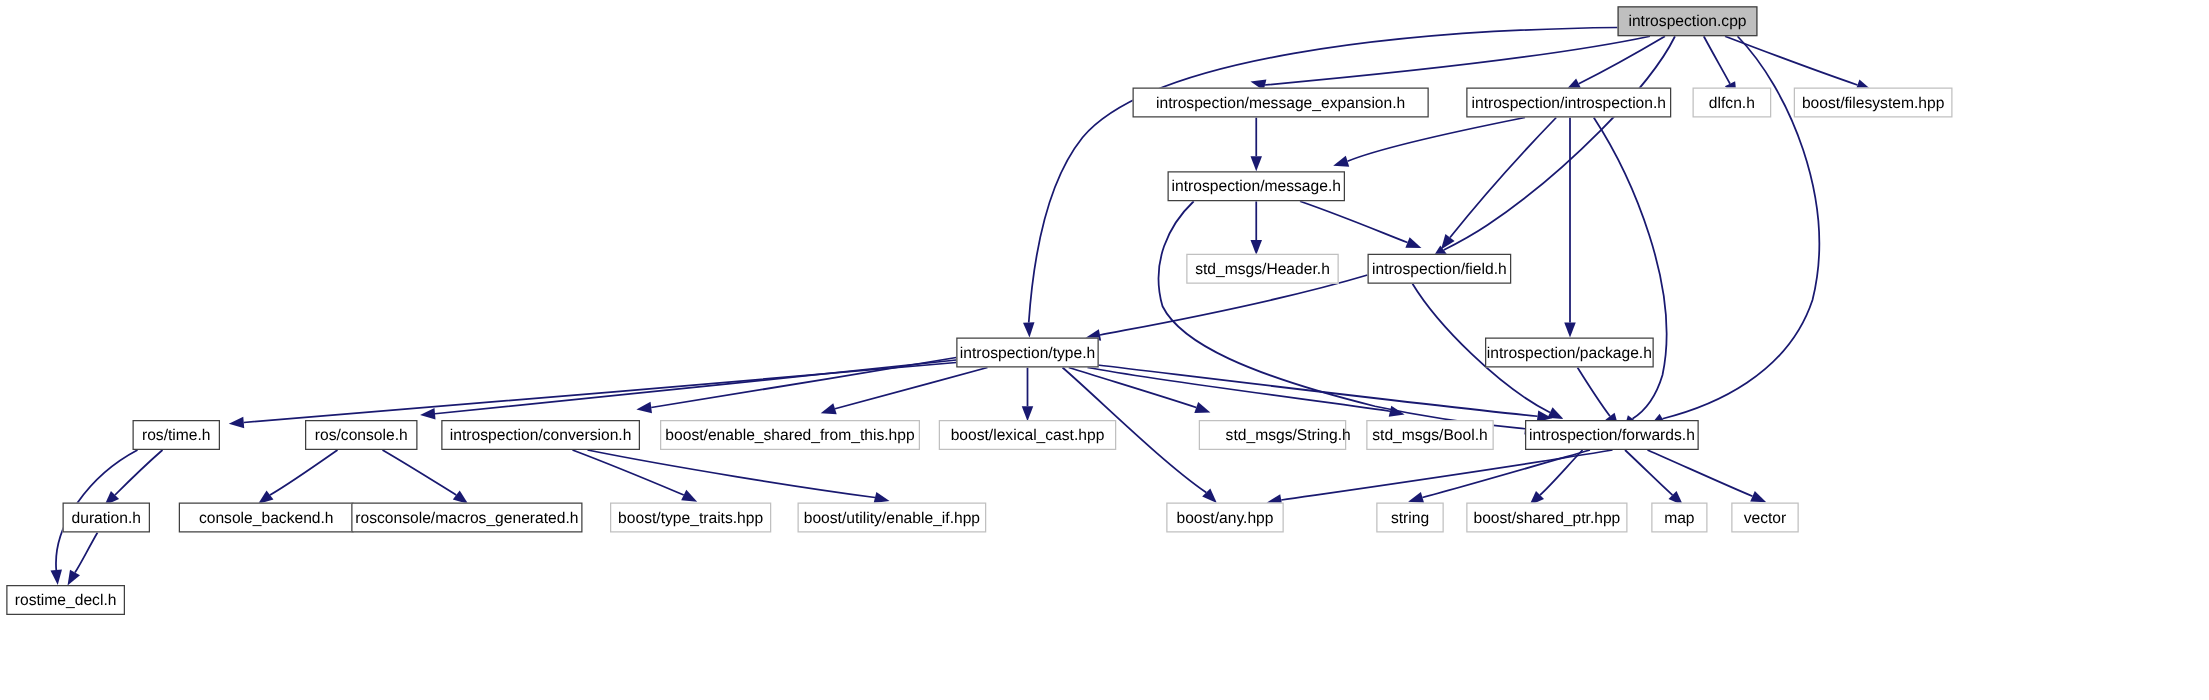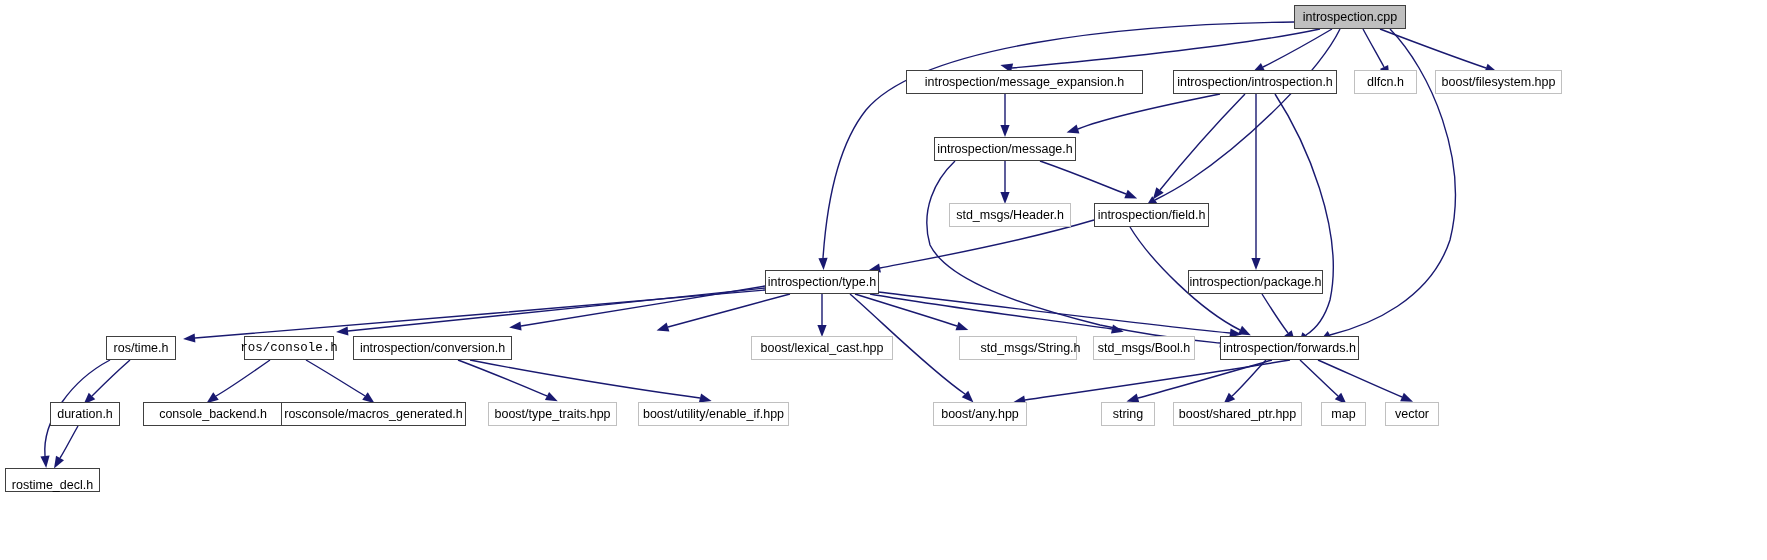--- a/index.html
+++ b/index.html
@@ -157,26 +157,29 @@
     </div>
     <div class="node strong" style="left: 1188px; top: 270px; width: 135px;">
       <span>introspection/package.h</span>
     </div>
     <div class="node strong" style="left: 765px; top: 270px; width: 114px;">
       <span>introspection/type.h</span>
     </div>
     <div class="node strong" style="left: 106px; top: 336px; width: 70px;">
       <span>ros/time.h</span>
     </div>
-    <div class="node strong" style="left: 244px; top: 336px; width: 90px; font-family: Liberation Mono, monospace;">
+    <div class="node strong" style="left: 244px; top: 336px; width: 90px;">
       <span>ros/console.h</span>
     </div>
     <div class="node strong" style="left: 353px; top: 336px; width: 159px;">
       <span>introspection/conversion.h</span>
     </div>
+    <div class="node weak" style="left: 528px; top: 336px; width: 208px;">
+      <span>boost/enable_shared_from_this.hpp</span>
+    </div>
     <div class="node weak" style="left: 751px; top: 336px; width: 142px;">
       <span>boost/lexical_cast.hpp</span>
     </div>
     <div class="node weak" style="left: 959px; top: 336px; width: 118px; padding-left: 32px;">
       <span>std_msgs/String.h</span>
     </div>
     <div class="node weak" style="left: 1093px; top: 336px; width: 102px; align-items: center;">
       <span>std_msgs/Bool.h</span>
     </div>
     <div class="node strong" style="left: 1220px; top: 336px; width: 139px;">
@@ -205,16 +208,16 @@
     </div>
     <div class="node weak" style="left: 1173px; top: 402px; width: 129px;">
       <span>boost/shared_ptr.hpp</span>
     </div>
     <div class="node weak" style="left: 1321px; top: 402px; width: 45px;">
       <span>map</span>
     </div>
     <div class="node weak" style="left: 1385px; top: 402px; width: 54px;">
       <span>vector</span>
     </div>
-    <div class="node strong" style="left: 5px; top: 468px; width: 95px; align-items: flex-end;">
+    <div class="node strong" style="left: 5px; top: 468px; width: 95px;">
       <span>rostime_decl.h</span>
     </div>
   </div>
 
 </body></html>

